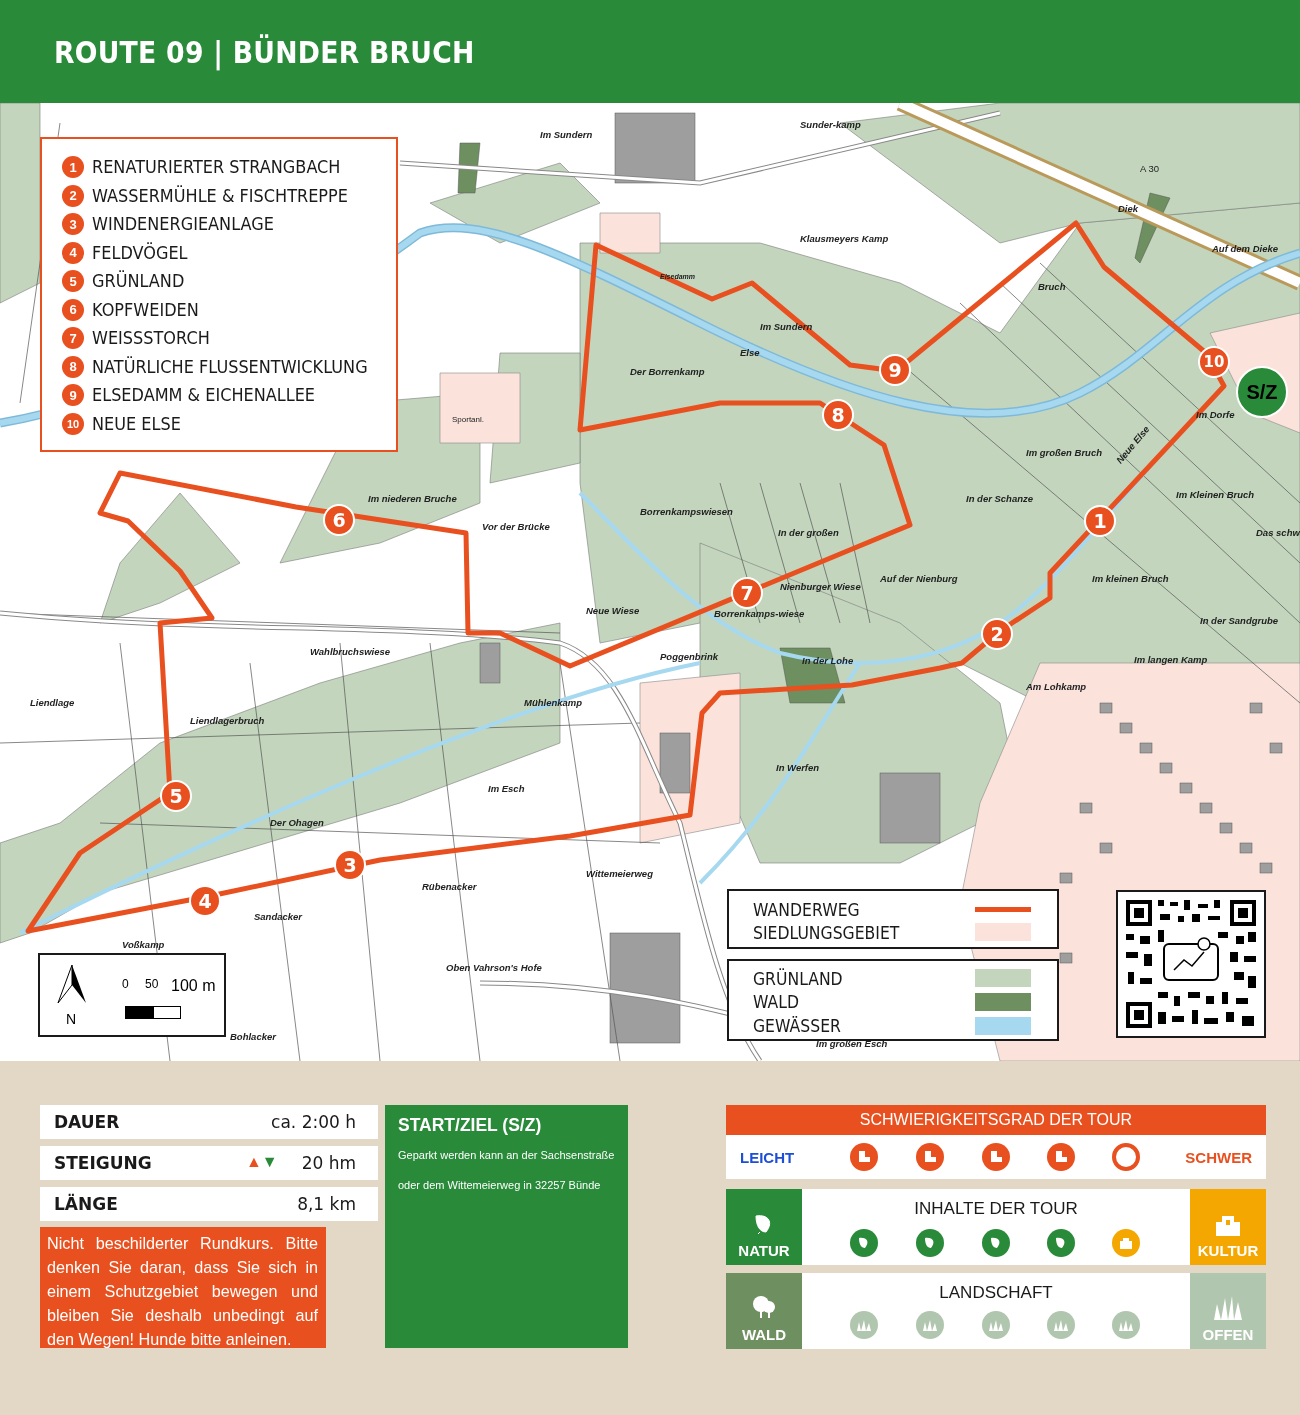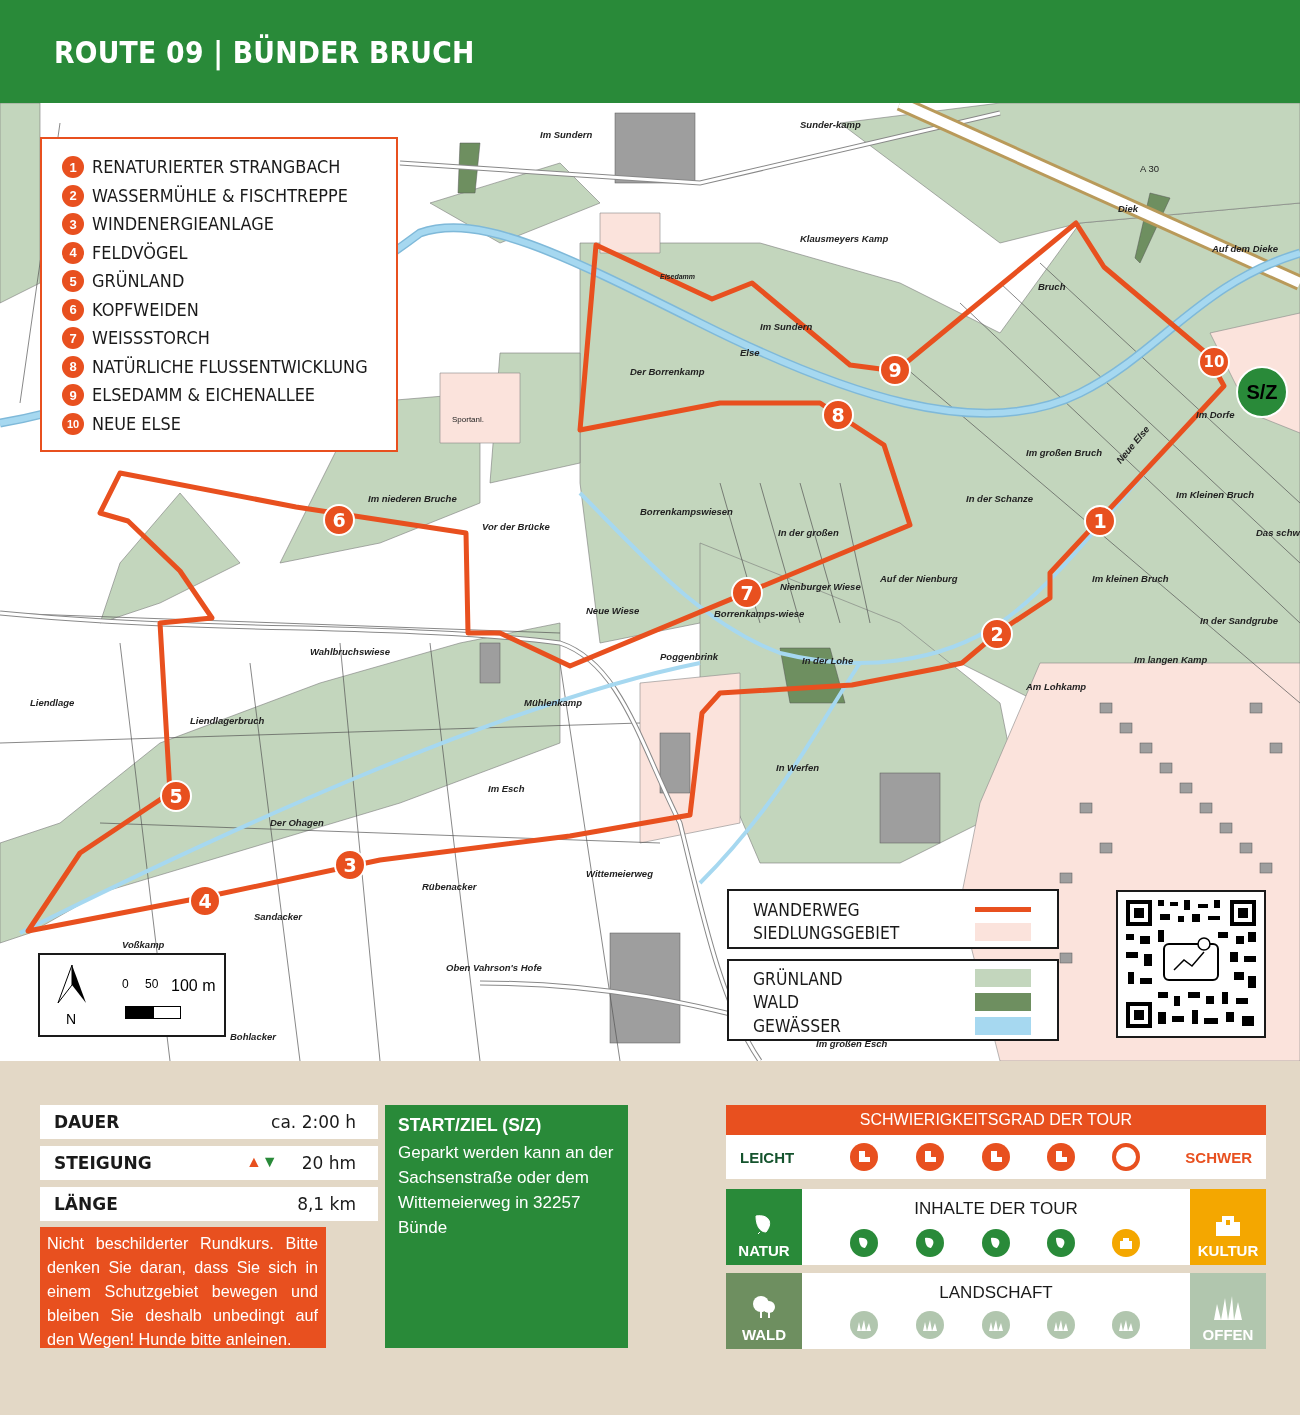--- a/index.html
+++ b/index.html
@@ -19,21 +19,21 @@
   .keyrow { position: absolute; left: 24px; font-size: 17px; color: #1a1a1a; font-family: "DejaVu Sans", sans-serif; transform: scaleX(0.92); transform-origin: left center; white-space: nowrap; }
   .swatch { position: absolute; left: 246px; width: 56px; }
   .scale { position: absolute; left: 38px; top: 850px; width: 188px; height: 84px; background: #fff; border: 2px solid #1a1a1a; }
   .qr { position: absolute; left: 1116px; top: 787px; width: 150px; height: 148px; background: #fff; border: 2px solid #1a1a1a; }
   .info-row { position: absolute; left: 40px; width: 338px; height: 34px; background: #fff; display: flex; align-items: center; justify-content: space-between; padding: 0 22px 0 14px; }
   .info-row .k { font-weight: bold; font-size: 17px; color: #1a1a1a; font-family: "DejaVu Sans", sans-serif; }
   .info-row .v { font-size: 17px; color: #1a1a1a; font-family: "DejaVu Sans", sans-serif; }
   .notice { position: absolute; left: 40px; top: 1227px; width: 286px; height: 121px; background: #e8501f; color: #fff; font-size: 16.2px; line-height: 24px; padding: 4px 8px 0 7px; text-align: justify; }
   .start { position: absolute; left: 385px; top: 1105px; width: 243px; height: 243px; background: #298a39; color: #fff; padding: 10px 13px; }
   .start .t { font-weight: bold; font-size: 17.5px; margin-bottom: 4px; }
-  .start .b { font-size: 17px; line-height: 25px; }
+  .start .b { font-size: 11px; line-height: 30px; }
   .diff-head { position: absolute; left: 726px; top: 1105px; width: 540px; height: 30px; background: #e8501f; color: #fff; font-size: 16px; display: flex; align-items: center; justify-content: center; }
   .diff-body { position: absolute; left: 726px; top: 1135px; width: 540px; height: 44px; background: #fff; }
   .panel { position: absolute; left: 726px; width: 540px; height: 76px; background: #fff; }
   .panel .side { position: absolute; top: 0; width: 76px; height: 76px; color: #fff; font-weight: bold; font-size: 15px; display: flex; flex-direction: column; align-items: center; justify-content: flex-end; padding-bottom: 6px; }
   .panel .title { position: absolute; left: 76px; right: 76px; top: 10px; text-align: center; font-size: 17px; color: #1a1a1a; }
   .icon-circ { position: absolute; width: 28px; height: 28px; border-radius: 50%; display: flex; align-items: center; justify-content: center; }
 </style>
 </head>
 <body>
 
@@ -345,21 +345,21 @@
 </div>
 <div class="notice">Nicht beschilderter Rundkurs. Bitte denken Sie daran, dass Sie sich in einem Schutzgebiet bewegen und bleiben Sie deshalb unbedingt auf den Wegen! Hunde bitte anleinen.</div>
 
 <div class="start">
   <div class="t">START/ZIEL (S/Z)</div>
   <div class="b">Geparkt werden kann an der Sachsenstraße oder dem Wittemeierweg in 32257 Bünde</div>
 </div>
 
 <div class="diff-head">SCHWIERIGKEITSGRAD DER TOUR</div>
 <div class="diff-body">
-  <span style="position:absolute;left:14px;top:14px;font-size:15px;font-weight:bold;color:#14532d;">LEICHT</span>
+  <span style="position:absolute;left:14px;top:14px;font-size:15px;font-weight:bold;color:#1d4ed8;">LEICHT</span>
   <span style="position:absolute;right:14px;top:14px;font-size:15px;font-weight:bold;color:#e8501f;">SCHWER</span>
   <div class="icon-circ" style="left:124px;top:8px;background:#e8501f;">
       <svg width="16" height="14">
         <path d="M3,1 h6 v6 h5 v5 h-11 z" fill="#fff"></path>
       </svg>
     </div>
   <div class="icon-circ" style="left:190px;top:8px;background:#e8501f;">
       <svg width="16" height="14">
         <path d="M3,1 h6 v6 h5 v5 h-11 z" fill="#fff"></path>
       </svg>

